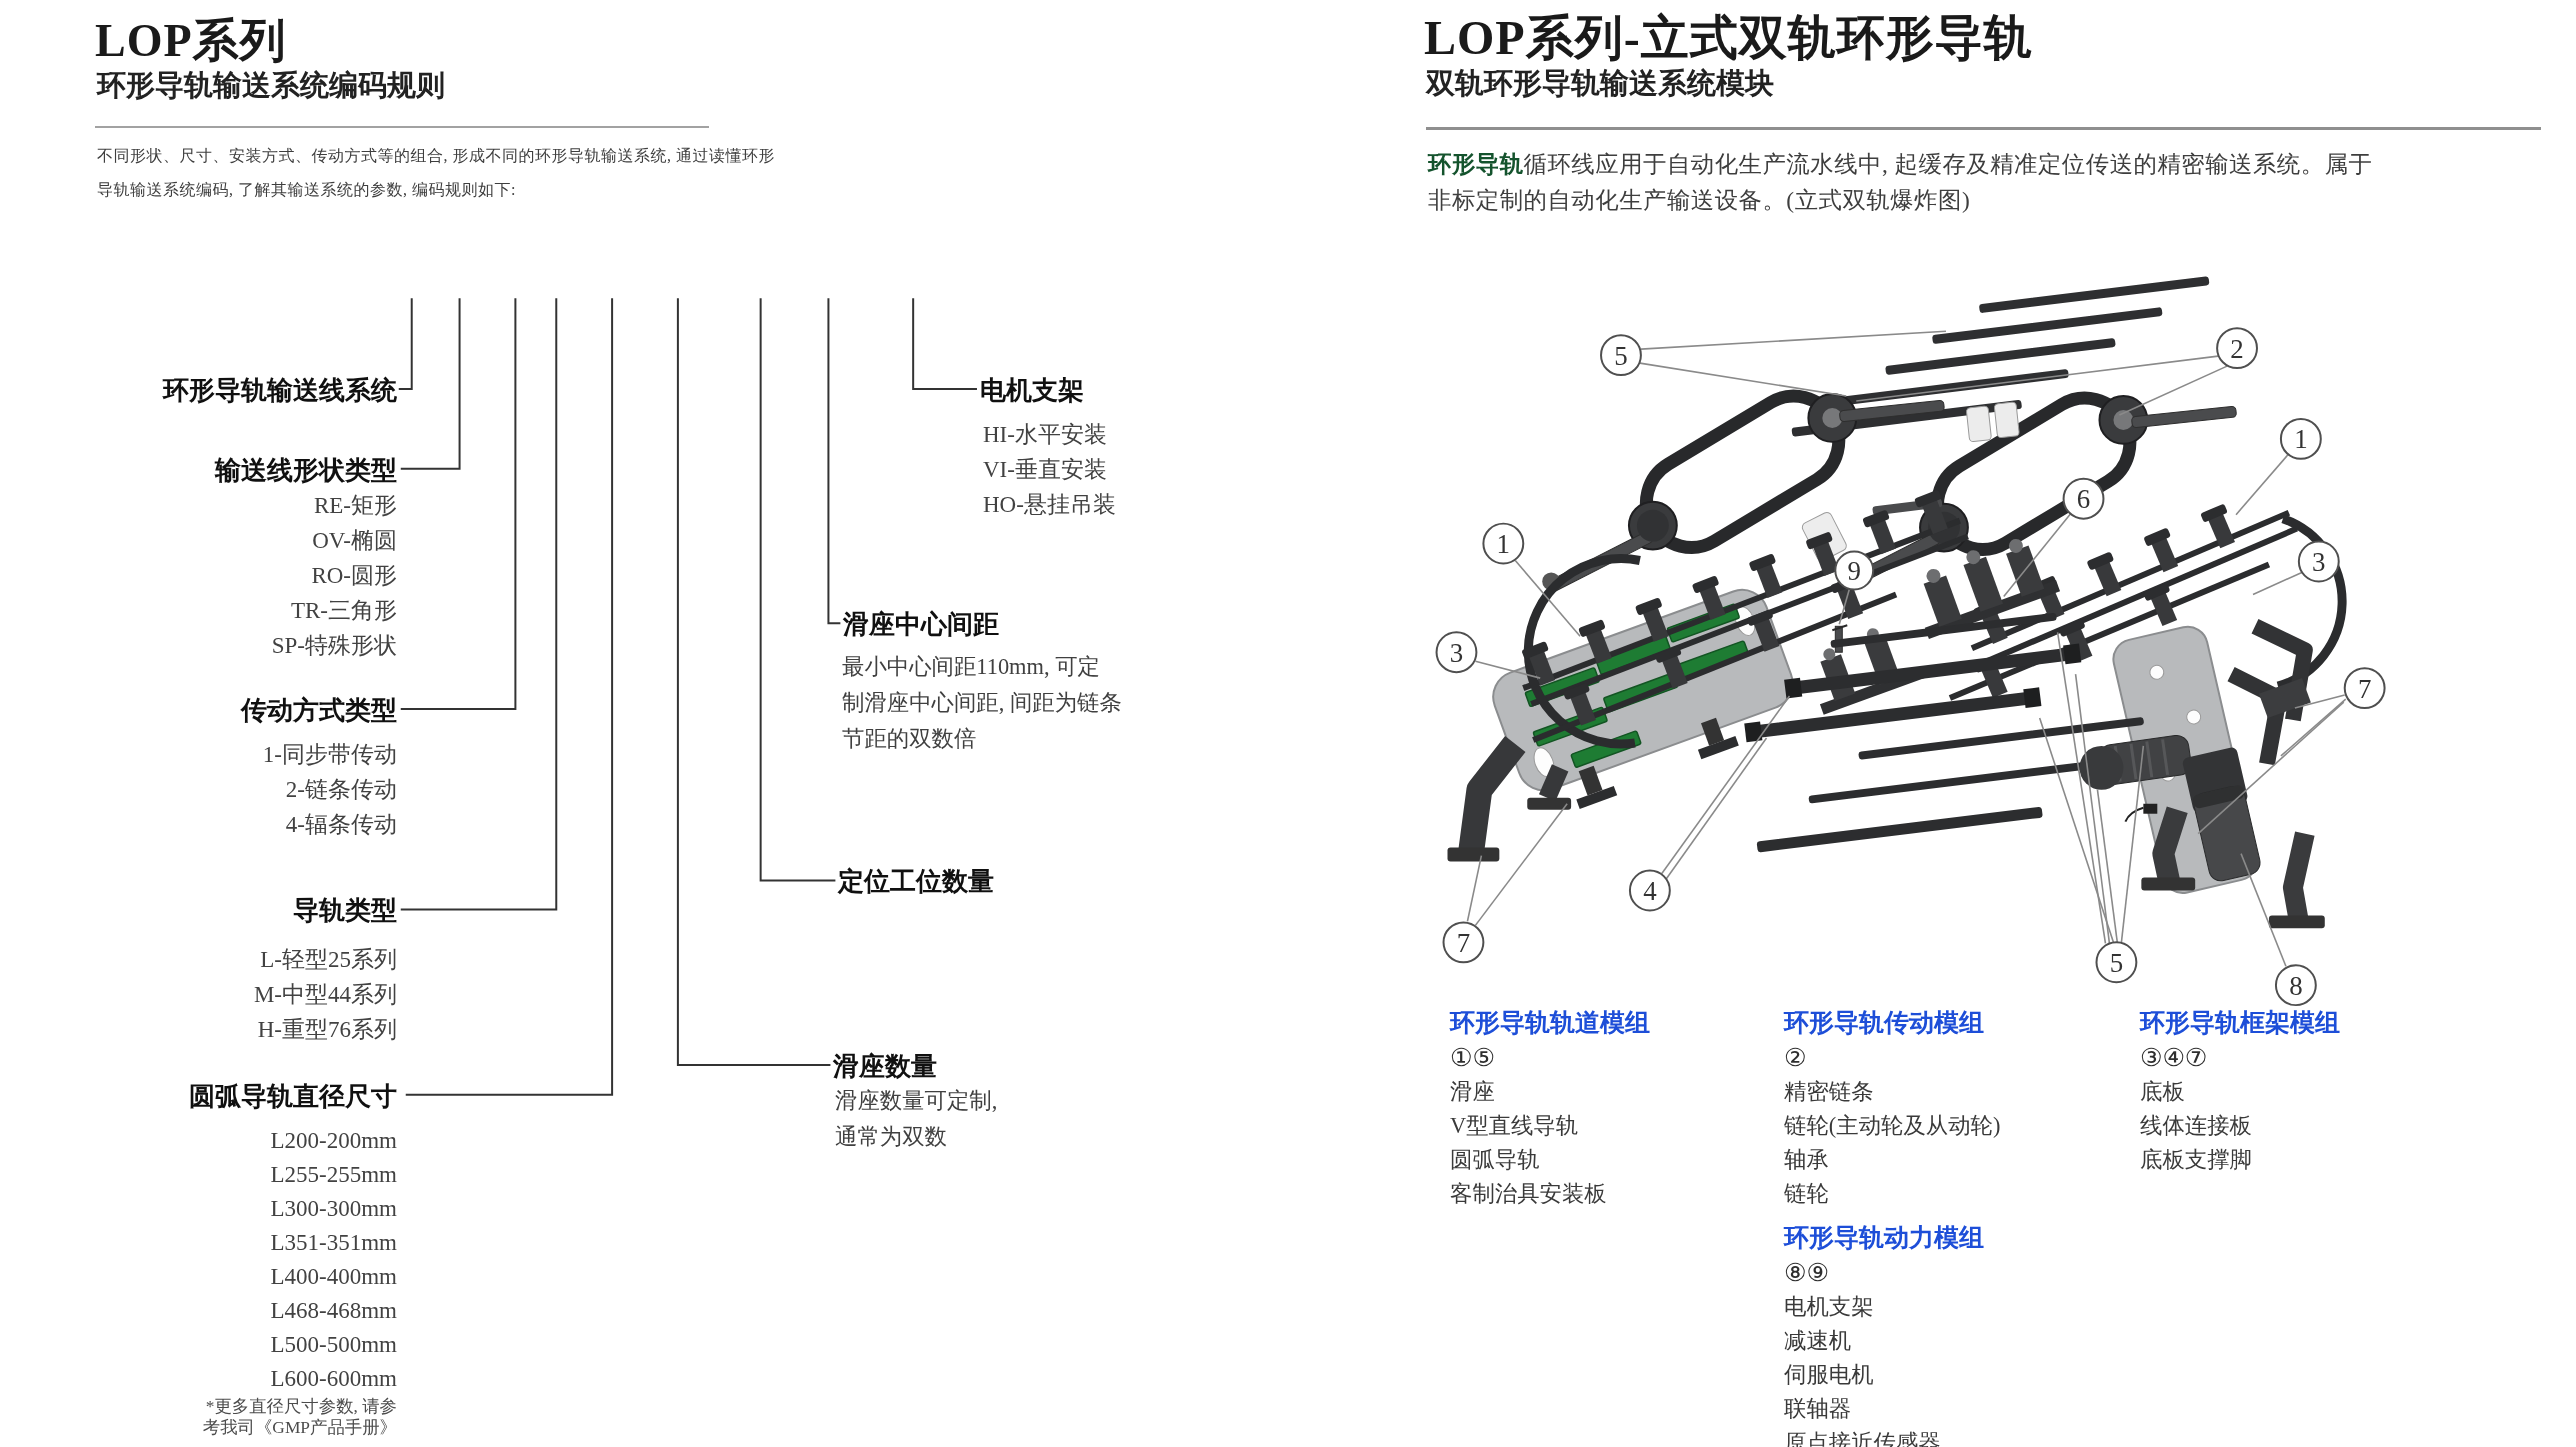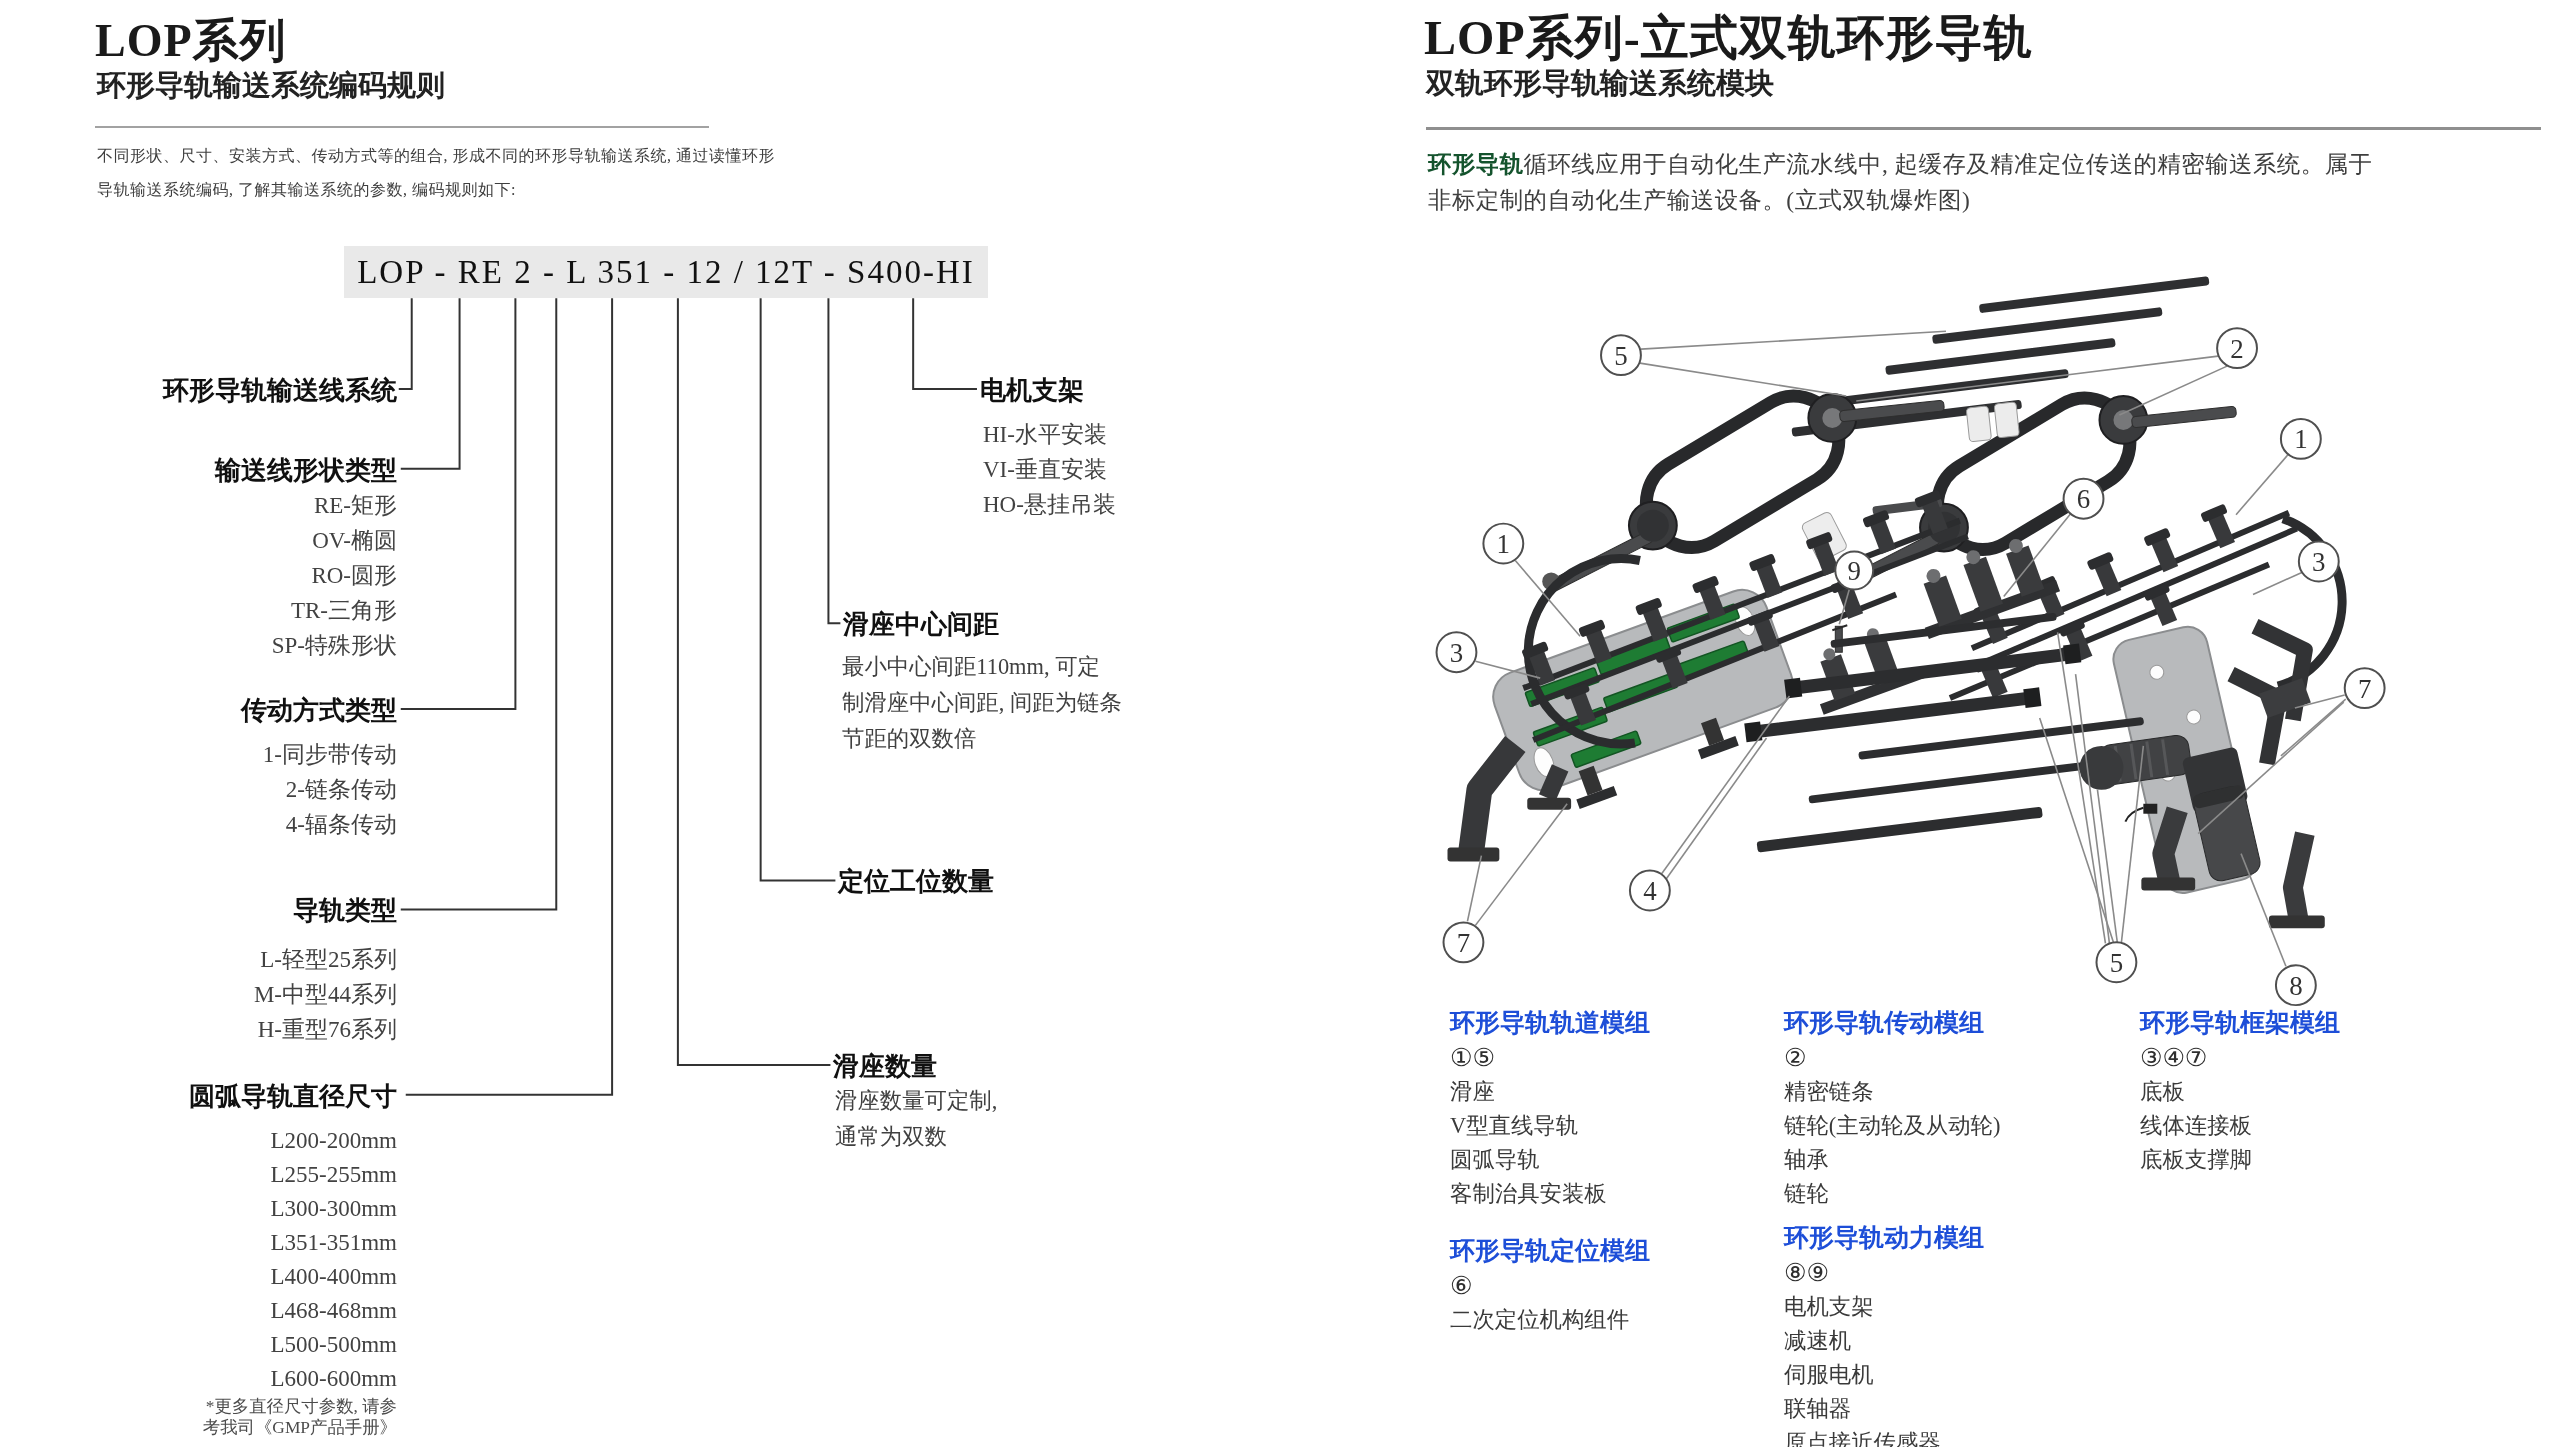--- a/index.html
+++ b/index.html
@@ -378,21 +378,20 @@
     </g>
   </svg>
 
   <div class="abs pgtitle" style="left:95px;top:10px;">LOP系列</div>
   <div class="abs pgsub" style="left:97px;top:66px;">环形导轨输送系统编码规则</div>
   <div class="abs rule" style="left:95px;top:126px;width:614px;"></div>
 
   <div class="abs intro" style="left:97px;top:146px;">不同形状、尺寸、安装方式、传动方式等的组合, 形成不同的环形导轨输送系统, 通过读懂环形</div>
   <div class="abs intro" style="left:97px;top:180px;">导轨输送系统编码, 了解其输送系统的参数, 编码规则如下:</div>
 
-  <div class="abs codebar" style="left:344px;top:246px;width:644px;height:52px;">LOP - RE 2 - L 351 - 12 / 12T - S400-HI</div>
 
   <div class="abs blabel r" style="left:58px;top:373px;width:339px;">环形导轨输送线系统</div>
 
   <div class="abs blabel r" style="left:58px;top:453px;width:339px;">输送线形状类型</div>
   <div class="abs opts r" style="left:58px;top:488px;width:339px;">
     <div>RE-矩形</div>
     <div>OV-椭圆</div>
     <div>RO-圆形</div>
     <div>TR-三角形</div>
     <div>SP-特殊形状</div>
@@ -478,25 +477,20 @@
   </div>
 
   <div class="abs" style="left:2140px;top:1005px;width:329px;">
     <div class="modtitle">环形导轨框架模组</div>
     <div class="modrefs">③④⑦</div>
     <div class="moditem">底板</div>
     <div class="moditem">线体连接板</div>
     <div class="moditem">底板支撑脚</div>
   </div>
 
-  <div class="abs" style="left:1450px;top:1233px;width:329px;">
-    <div class="modtitle">环形导轨定位模组</div>
-    <div class="modrefs">⑥</div>
-    <div class="moditem">二次定位机构组件</div>
-  </div>
 
   <div class="abs" style="left:1784px;top:1220px;width:339px;">
     <div class="modtitle">环形导轨动力模组</div>
     <div class="modrefs">⑧⑨</div>
     <div class="moditem">电机支架</div>
     <div class="moditem">减速机</div>
     <div class="moditem">伺服电机</div>
     <div class="moditem">联轴器</div>
     <div class="moditem">原点接近传感器</div>
   </div>

